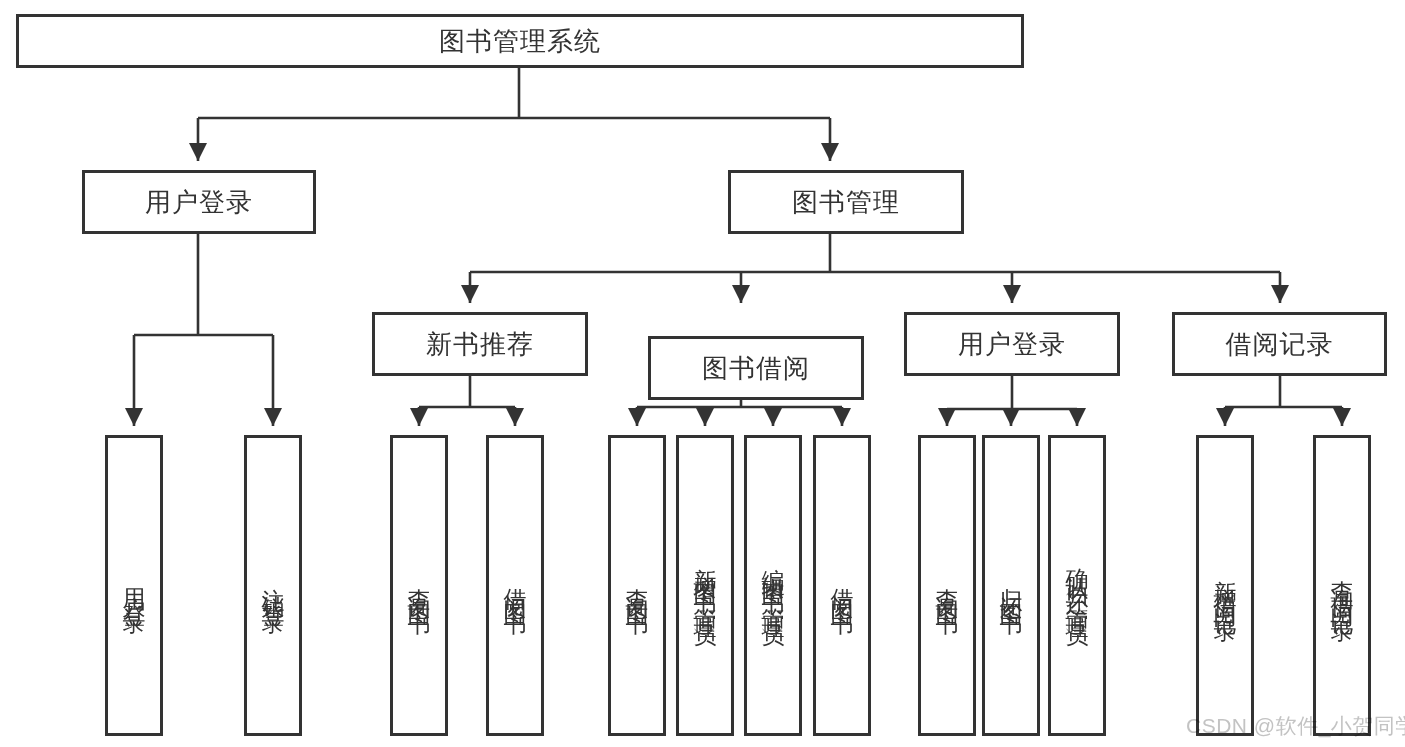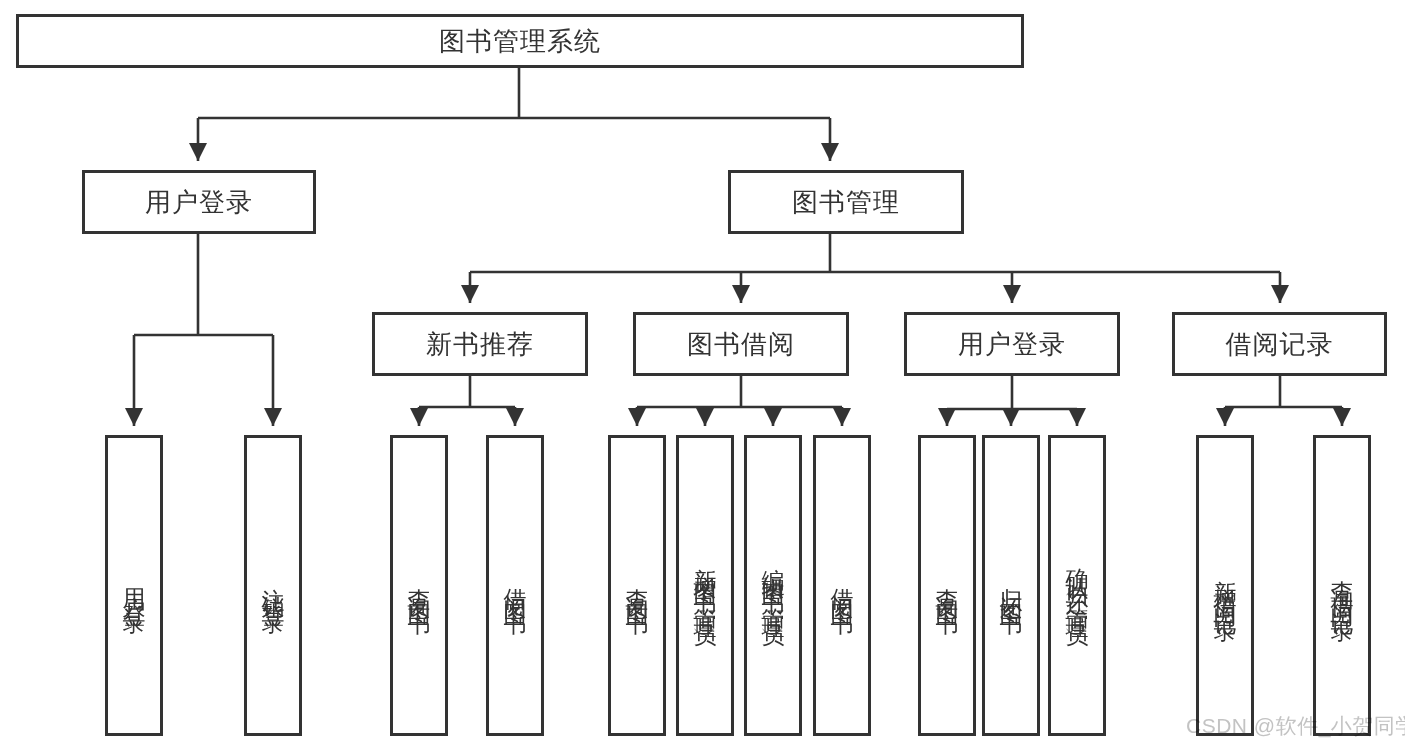--- a/index.html
+++ b/index.html
@@ -93,21 +93,21 @@
     <path d="M1225 407 V426" marker-end="url(#arrow)"></path>
     <path d="M1342 407 V426" marker-end="url(#arrow)"></path>
   </svg>
 
   <div class="node h-node root">图书管理系统</div>
 
   <div class="node h-node lvl2" style="left:82px;width:234px;">用户登录</div>
   <div class="node h-node lvl2" style="left:696px;width:236px;margin-left:32px;">图书管理</div>
 
   <div class="node h-node lvl3" style="left:372px;width:216px;text-align:right;">新书推荐</div>
-  <div class="node h-node lvl3" style="left:633px;width:216px;">图书借阅</div>
+  <div class="node h-node lvl3" style="left:648px;width:216px;margin-top:24px;">图书借阅</div>
   <div class="node h-node lvl3" style="left:904px;width:216px;">用户登录</div>
   <div class="node h-node lvl3" style="left:1172px;width:215px;">借阅记录</div>
 
   <div class="node leaf" style="left:105px;">用户登录</div>
   <div class="node leaf" style="left:244px;">注销登录</div>
 
   <div class="node leaf" style="left:390px;">查询图书</div>
   <div class="node leaf" style="left:486px;">借阅图书</div>
 
   <div class="node leaf" style="left:608px;">查询图书</div>

